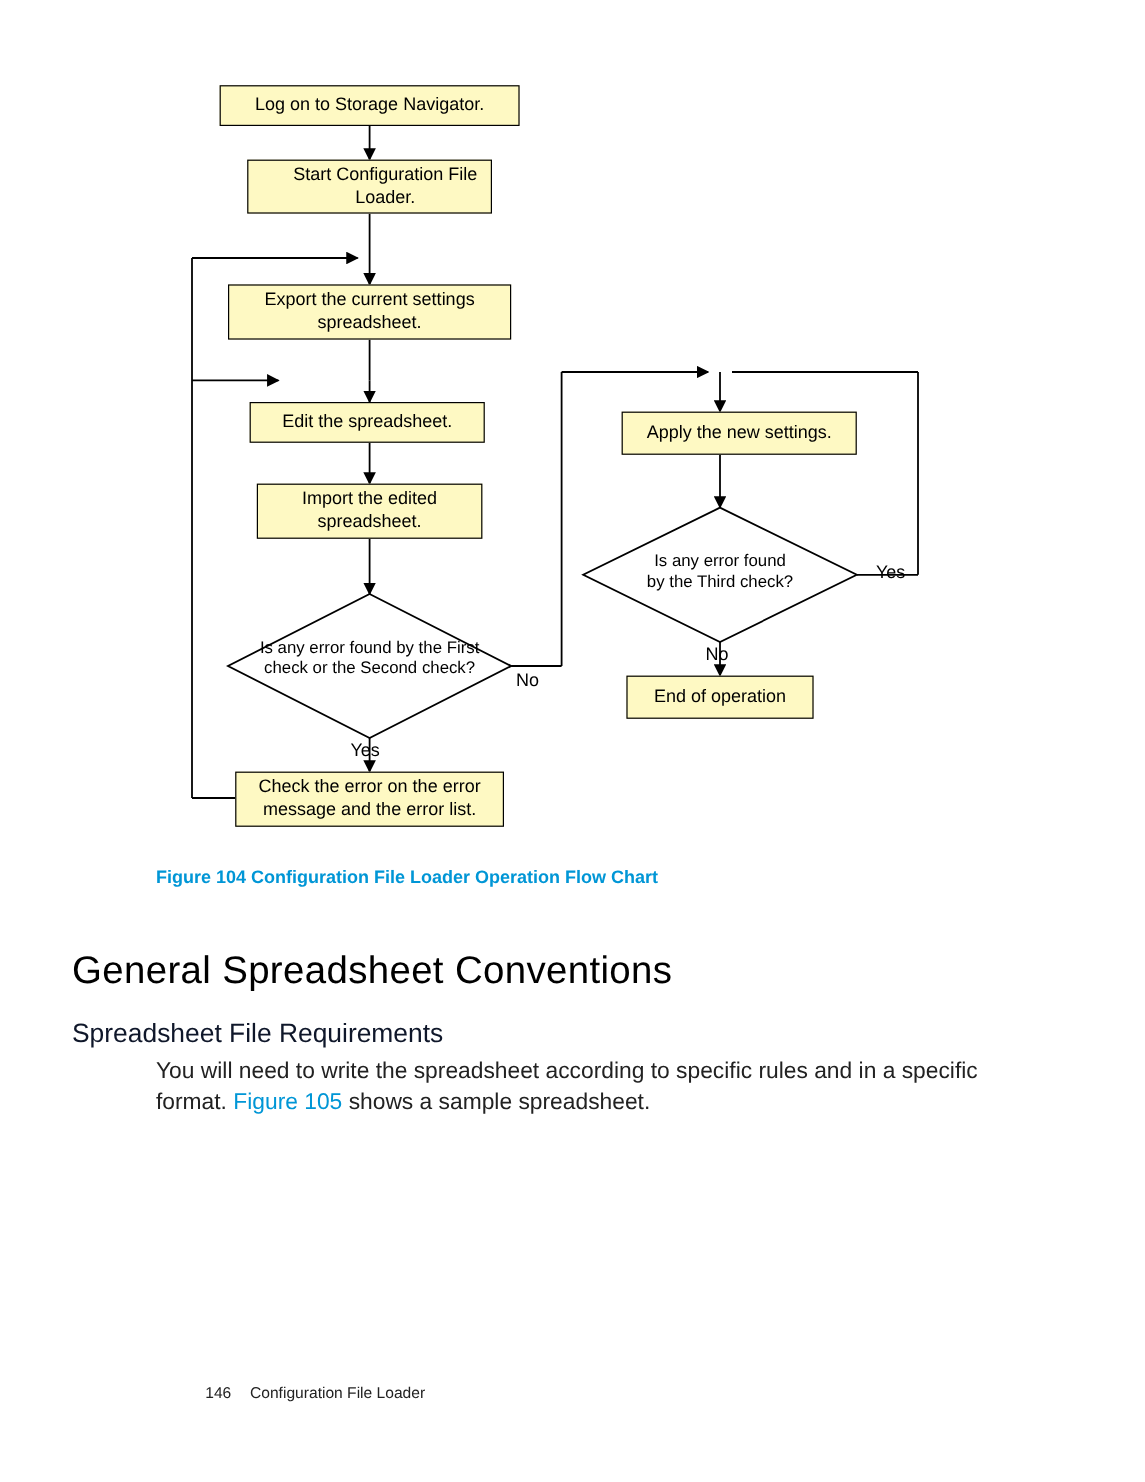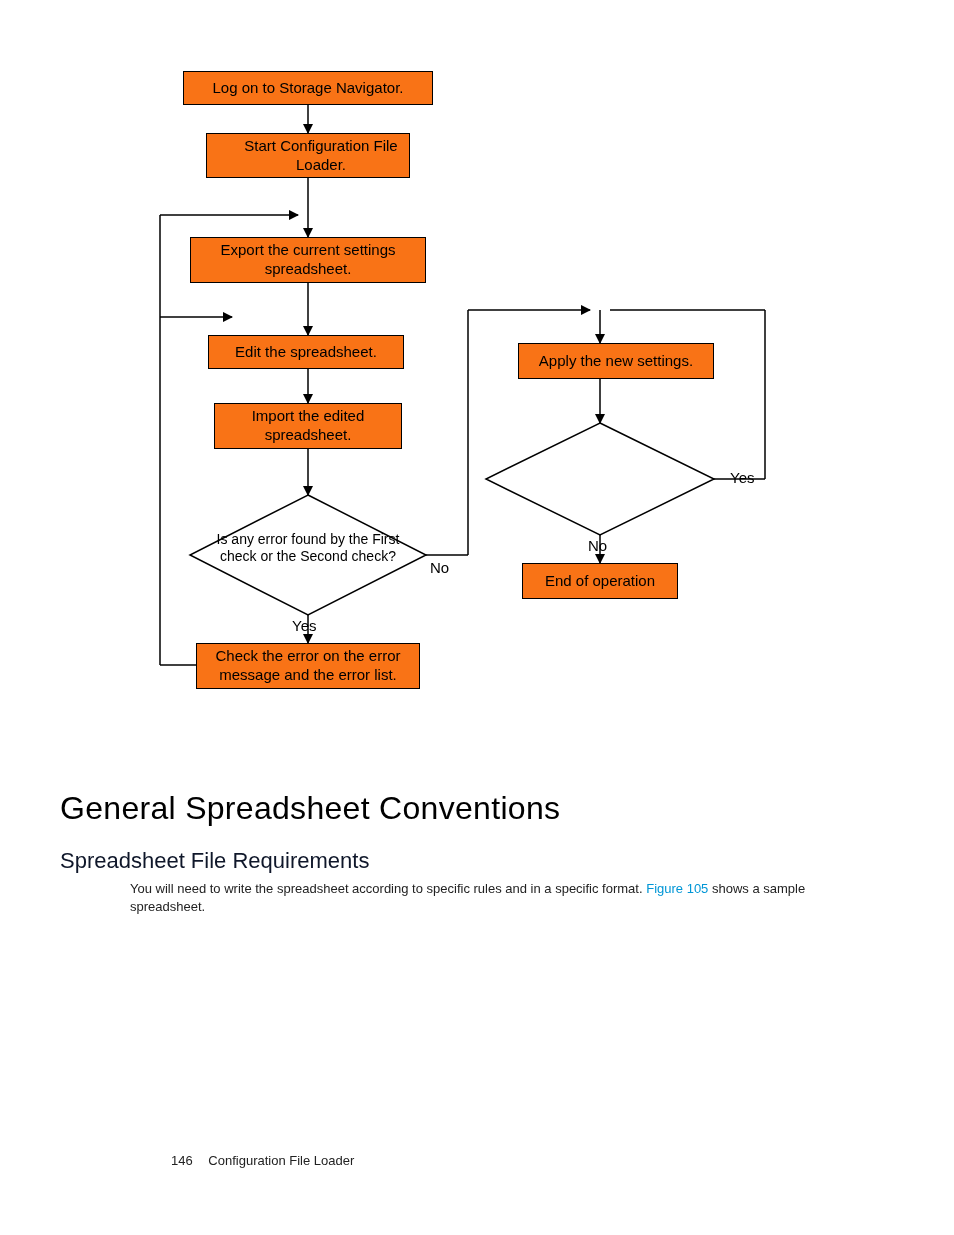--- a/index.html
+++ b/index.html
@@ -20,21 +20,21 @@
   .flowchart {
     position: absolute;
     top: 65px;
     left: 130px;
     width: 680px;
     height: 660px;
   }
   .box {
     position: absolute;
     border: 1.5px solid #000;
-    background: #f97316;
+    background: #fef9c3;
     text-align: center;
     font-size: 15px;
     line-height: 1.25;
     display: flex;
     align-items: center;
     justify-content: center;
     box-sizing: border-box;
     padding: 4px 6px;
   }
   .caption {
@@ -60,21 +60,21 @@
     left: 60px;
     font-size: 22px;
     font-weight: 300;
     color: #0f172a;
   }
   .body-text {
     position: absolute;
     top: 880px;
     left: 130px;
     width: 730px;
-    font-size: 13px;
+    font-size: 19px;
     line-height: 1.35;
     color: #222;
   }
   .body-text .link { color: #0096d6; }
   .footer {
     position: absolute;
     top: 1153px;
     left: 130px;
     font-size: 13px;
     color: #222;
@@ -185,32 +185,37 @@
       </div>
     </div>
 
     <div class="box" style="left:372px; top:278px; width:196px; height:36px;margin-left:16px;">
       <span>Apply the new settings.</span>
     </div>
 
     <svg class="diamond" style="left:356px; top:358px;" width="228" height="112">
       <polygon points="114,0 228,56 114,112 0,56" fill="#fff" stroke="#000" stroke-width="1.5"></polygon>
     </svg>
+    <div style="position:absolute; left:356px; top:394px; width:228px; text-align:center; font-size:14px; line-height:1.2;">
+      <div>Is any error found</div>
+      <div>by the Third check?</div>
+    </div>
 
     <div class="box" style="left:392px; top:498px; width:156px; height:36px;">
       <span>End of operation</span>
     </div>
 
     <div class="label" style="left:300px; top:494px;">No</div>
     <div class="label" style="left:162px; top:552px;">Yes</div>
     <div class="label" style="left:458px; top:472px;">No</div>
     <div class="label" style="left:600px; top:404px;">Yes</div>
 
   </div>
 
+  <div class="caption">Figure 104 Configuration File Loader Operation Flow Chart</div>
 
   <div class="h1">General Spreadsheet Conventions</div>
   <div class="h2">Spreadsheet File Requirements</div>
 
   <div class="body-text">
     <span>You will need to write the spreadsheet according to specific rules and in a specific format. </span><span class="link">Figure 105</span><span> shows a sample spreadsheet.</span>
   </div>
 
   <div class="footer">
     <span class="pn">146</span>

